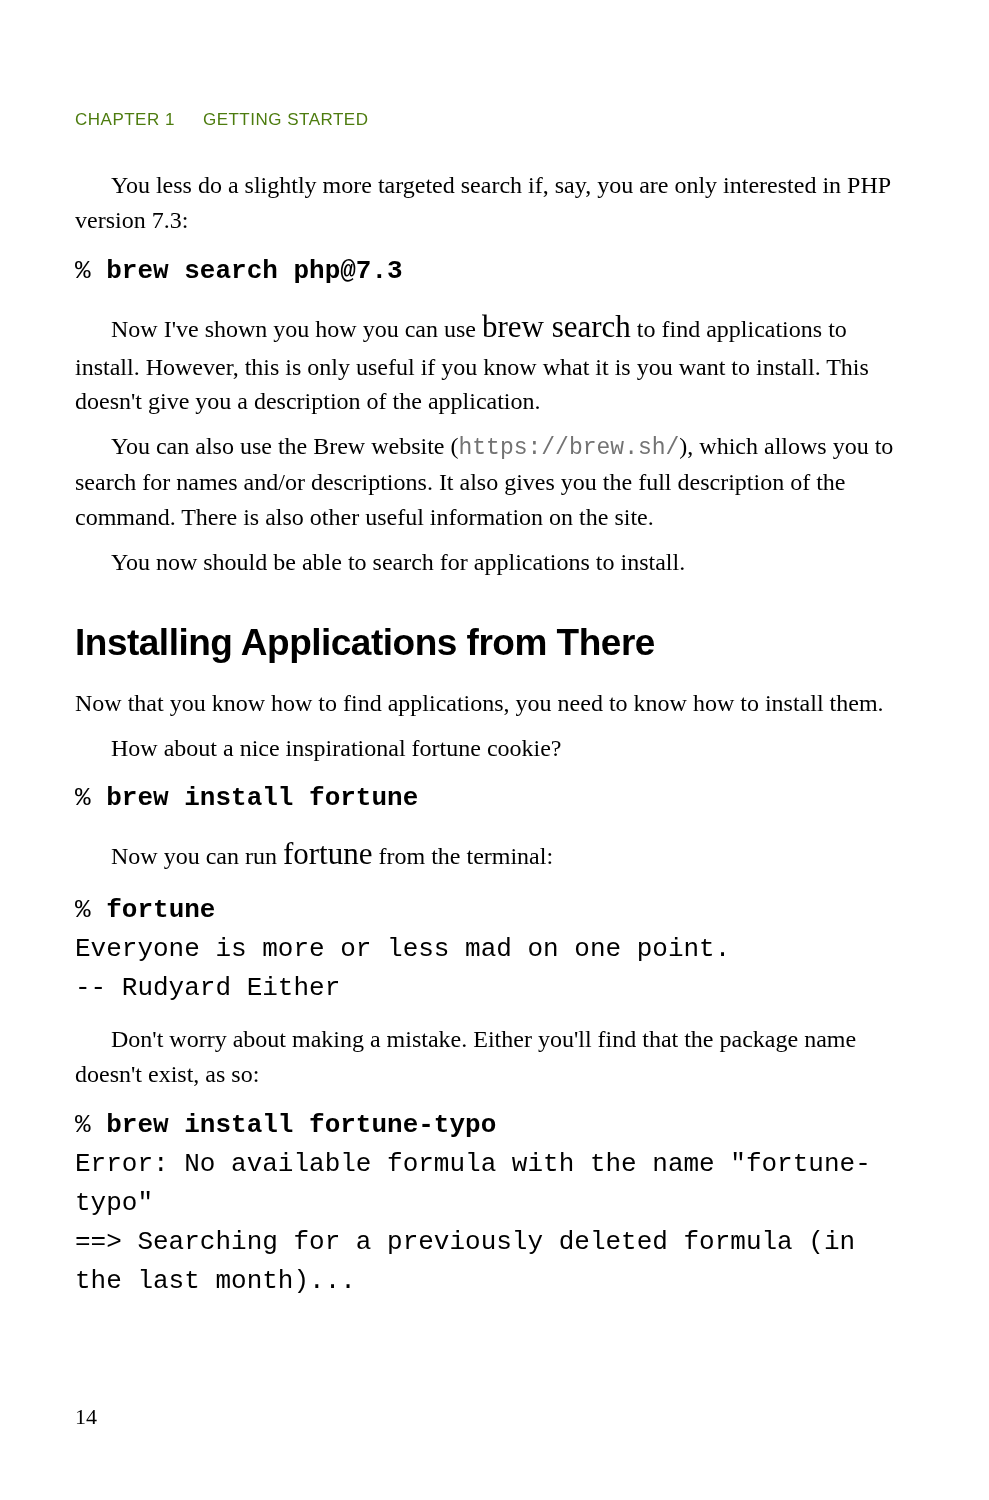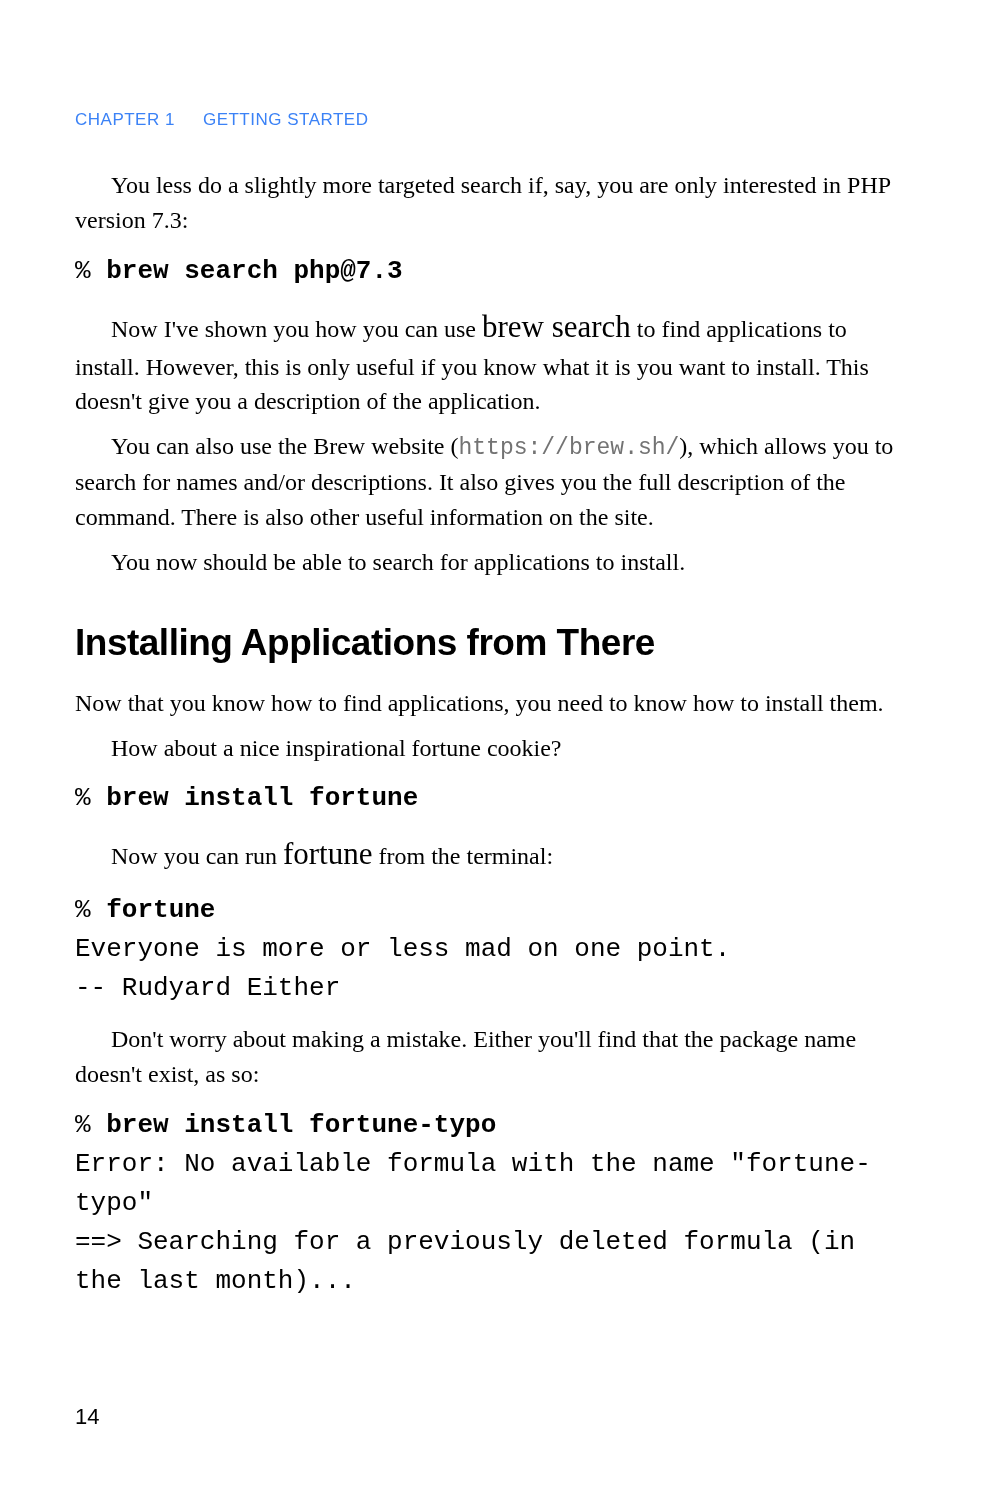--- a/index.html
+++ b/index.html
@@ -15,21 +15,21 @@
   }
   .page {
     padding: 110px 95px 0 75px;
     box-sizing: border-box;
   }
   .header {
     font-family: Arial, Helvetica, sans-serif;
     font-size: 17px;
     letter-spacing: 0.5px;
     margin-bottom: 38px;
-    color: #3b82f6;
+    color: #4d7c0f;
     text-transform: uppercase;
   }
   .chap-num {
     display: inline-block;
     margin-right: 28px;
   }
   .body-text {
     font-size: 24px;
     line-height: 1.45;
     margin: 0 0 10px 0;
@@ -65,21 +65,21 @@
     font-weight: 800;
     font-size: 37px;
     letter-spacing: -0.5px;
     margin: 42px 0 22px 0;
   }
   .page-number {
     position: absolute;
     bottom: 70px;
     left: 75px;
     font-size: 22px;
-    font-family: Liberation Sans, sans-serif;
+    font-family: Liberation Serif, serif;
   }
 </style>
 </head>
 <body>
 
 <div class="page">
 
   <div class="header">
     <span class="chap-num">Chapter 1</span><span>Getting Started</span>
   </div>

